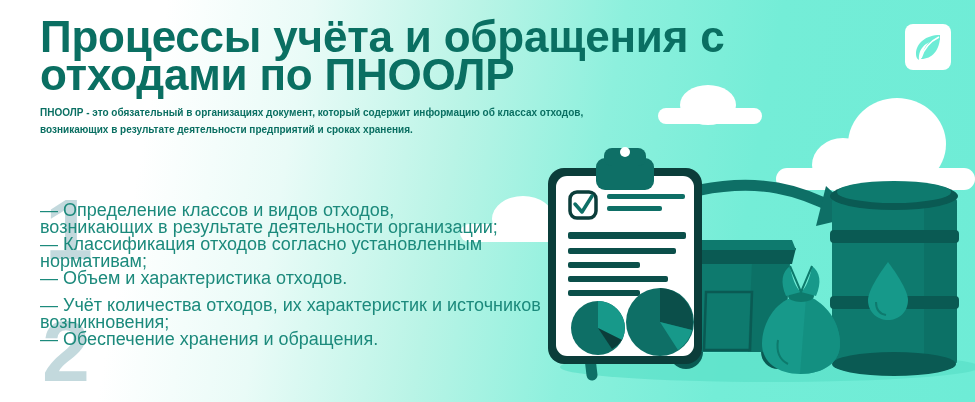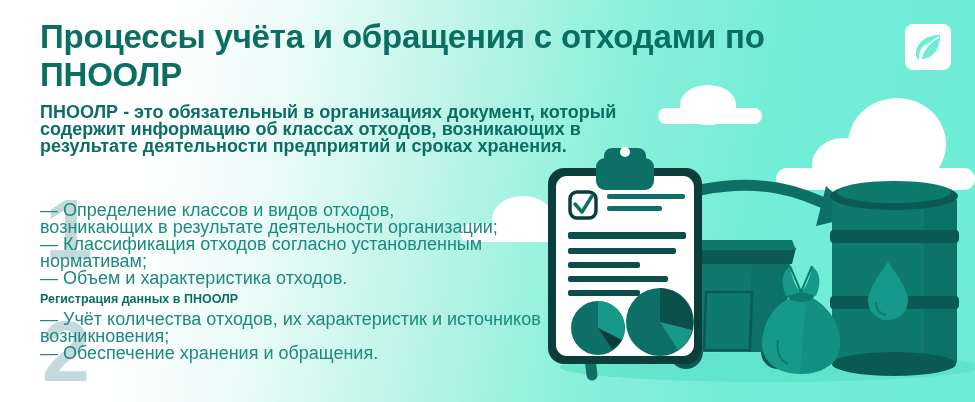--- a/index.html
+++ b/index.html
@@ -43,33 +43,33 @@
     opacity: .65;
   }
 
   
   .title {
     position: absolute;
     left: 40px;
     top: 18px;
     width: 830px;
     margin: 0;
-    font-size: 33px;
+    font-size: 44px;
     line-height: 38px;
     font-weight: bold;
     color: #0a6f62;
     letter-spacing: -0.2px;
   }
   .subtitle {
     position: absolute;
     left: 40px;
     top: 104px;
     width: 600px;
     margin: 0;
-    font-size: 18px;
+    font-size: 10px;
     line-height: 17px;
     font-weight: bold;
     color: #0a6f62;
   }
 
   
   .logo {
     position: absolute;
     right: 24px;
     top: 24px;
@@ -256,17 +256,16 @@
     </svg>
   </div>
 
   <div class="section sec1">
     <div class="sec-num">1</div>
     <p class="sec-body">— Определение классов и видов отходов, возникающих в результате деятельности организации;<br>— Классификация отходов согласно установленным нормативам;<br>— Объем и характеристика отходов.</p>
   </div>
 
   <div class="section sec2">
     <div class="sec-num">2</div>
-    <p class="sec-head">Регистрация данных в ПНООЛР</p>
     <p class="sec-body">— Учёт количества отходов, их характеристик и источников возникновения;<br>— Обеспечение хранения и обращения.</p>
   </div>
 
 </div>
 
 </body></html>

